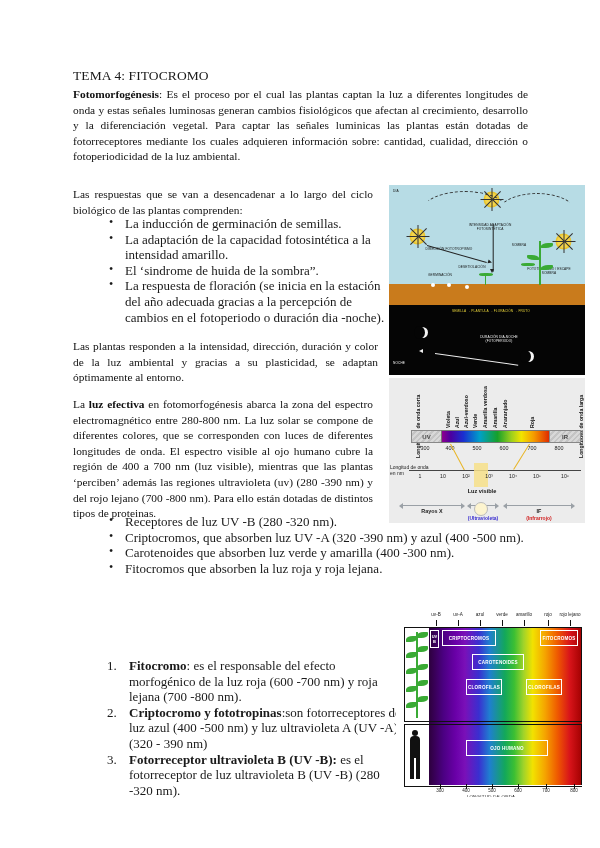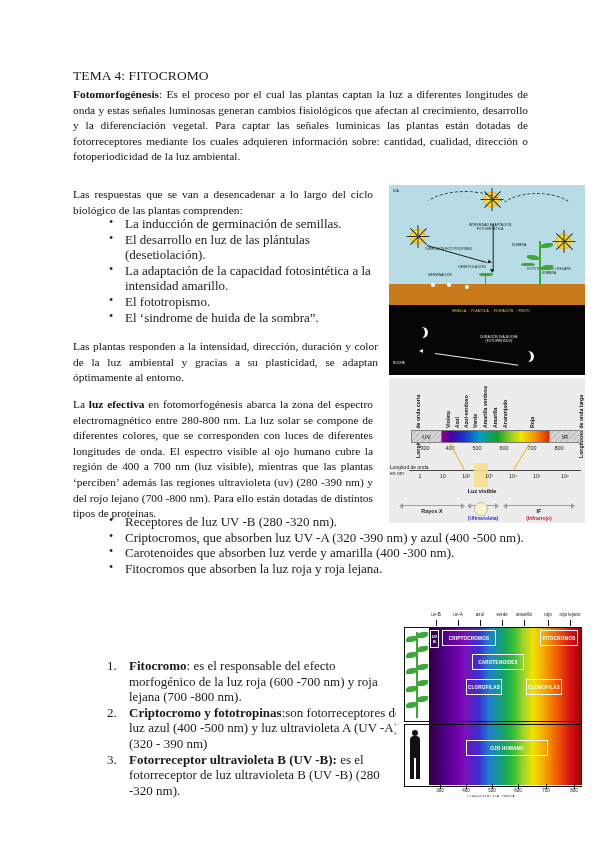--- a/index.html
+++ b/index.html
@@ -505,24 +505,23 @@
 <div class="page">
 
   <div class="doc-title">TEMA 4: FITOCROMO</div>
 
   <div class="para p1"><b>Fotomorfogénesis</b><span>: Es el proceso por el cual las plantas captan la luz a diferentes longitudes de onda y estas señales luminosas generan cambios fisiológicos que afectan al crecimiento, desarrollo y la diferenciación vegetal. Para captar las señales luminicas las plantas están dotadas de fotorreceptores mediante los cuales adquieren información sobre: cantidad, cualidad, dirección o fotoperiodicidad de la luz ambiental.</span></div>
 
   <div class="para p2">Las respuestas que se van a desencadenar a lo largo del ciclo biológico de las plantas comprenden:</div>
 
   <ul class="bullets b1">
     <li>La inducción de germinación de semillas.</li>
-    <li>El desarrollo en luz de las plántulas (desetiolación).</li>
     <li>La adaptación de la capacidad fotosintética a la intensidad amarillo.</li>
-    <li>El fototropismo.</li>
     <li>El ‘sindrome de huida de la sombra”.</li>
+    <li>La respuesta de floración (se inicia en la estación del año adecuada gracias a la percepción de cambios en el fotoperiodo o duración dia -noche).</li>
   </ul>
 
   <div class="para p3">Las plantas responden a la intensidad, dirección, duración y color de la luz ambiental y gracias a su plasticidad, se adaptan óptimamente al entorno.</div>
 
   <div class="para p4"><span>La </span><b>luz efectiva</b><span> en fotomorfogénesis abarca la zona del espectro electromagnético entre 280-800 nm. La luz solar se compone de diferentes colores, que se corresponden con luces de diferentes longitudes de onda. El espectro visible al ojo humano cubre la región de 400 a 700 nm (luz visible), mientras que las plantas ‘perciben’ además las regiones ultravioleta (uv) (280 -390 nm) y del rojo lejano (700 -800 nm). Para ello están dotadas de distintos tipos de proteinas.</span></div>
 
   <ul class="bullets b2">
     <li>Receptores de luz UV -B (280 -320 nm).</li>
     <li>Criptocromos, que absorben luz UV -A (320 -390 nm) y azul (400 -500 nm).</li>
     <li>Carotenoides que absorben luz verde y amarilla (400 -300 nm).</li>

